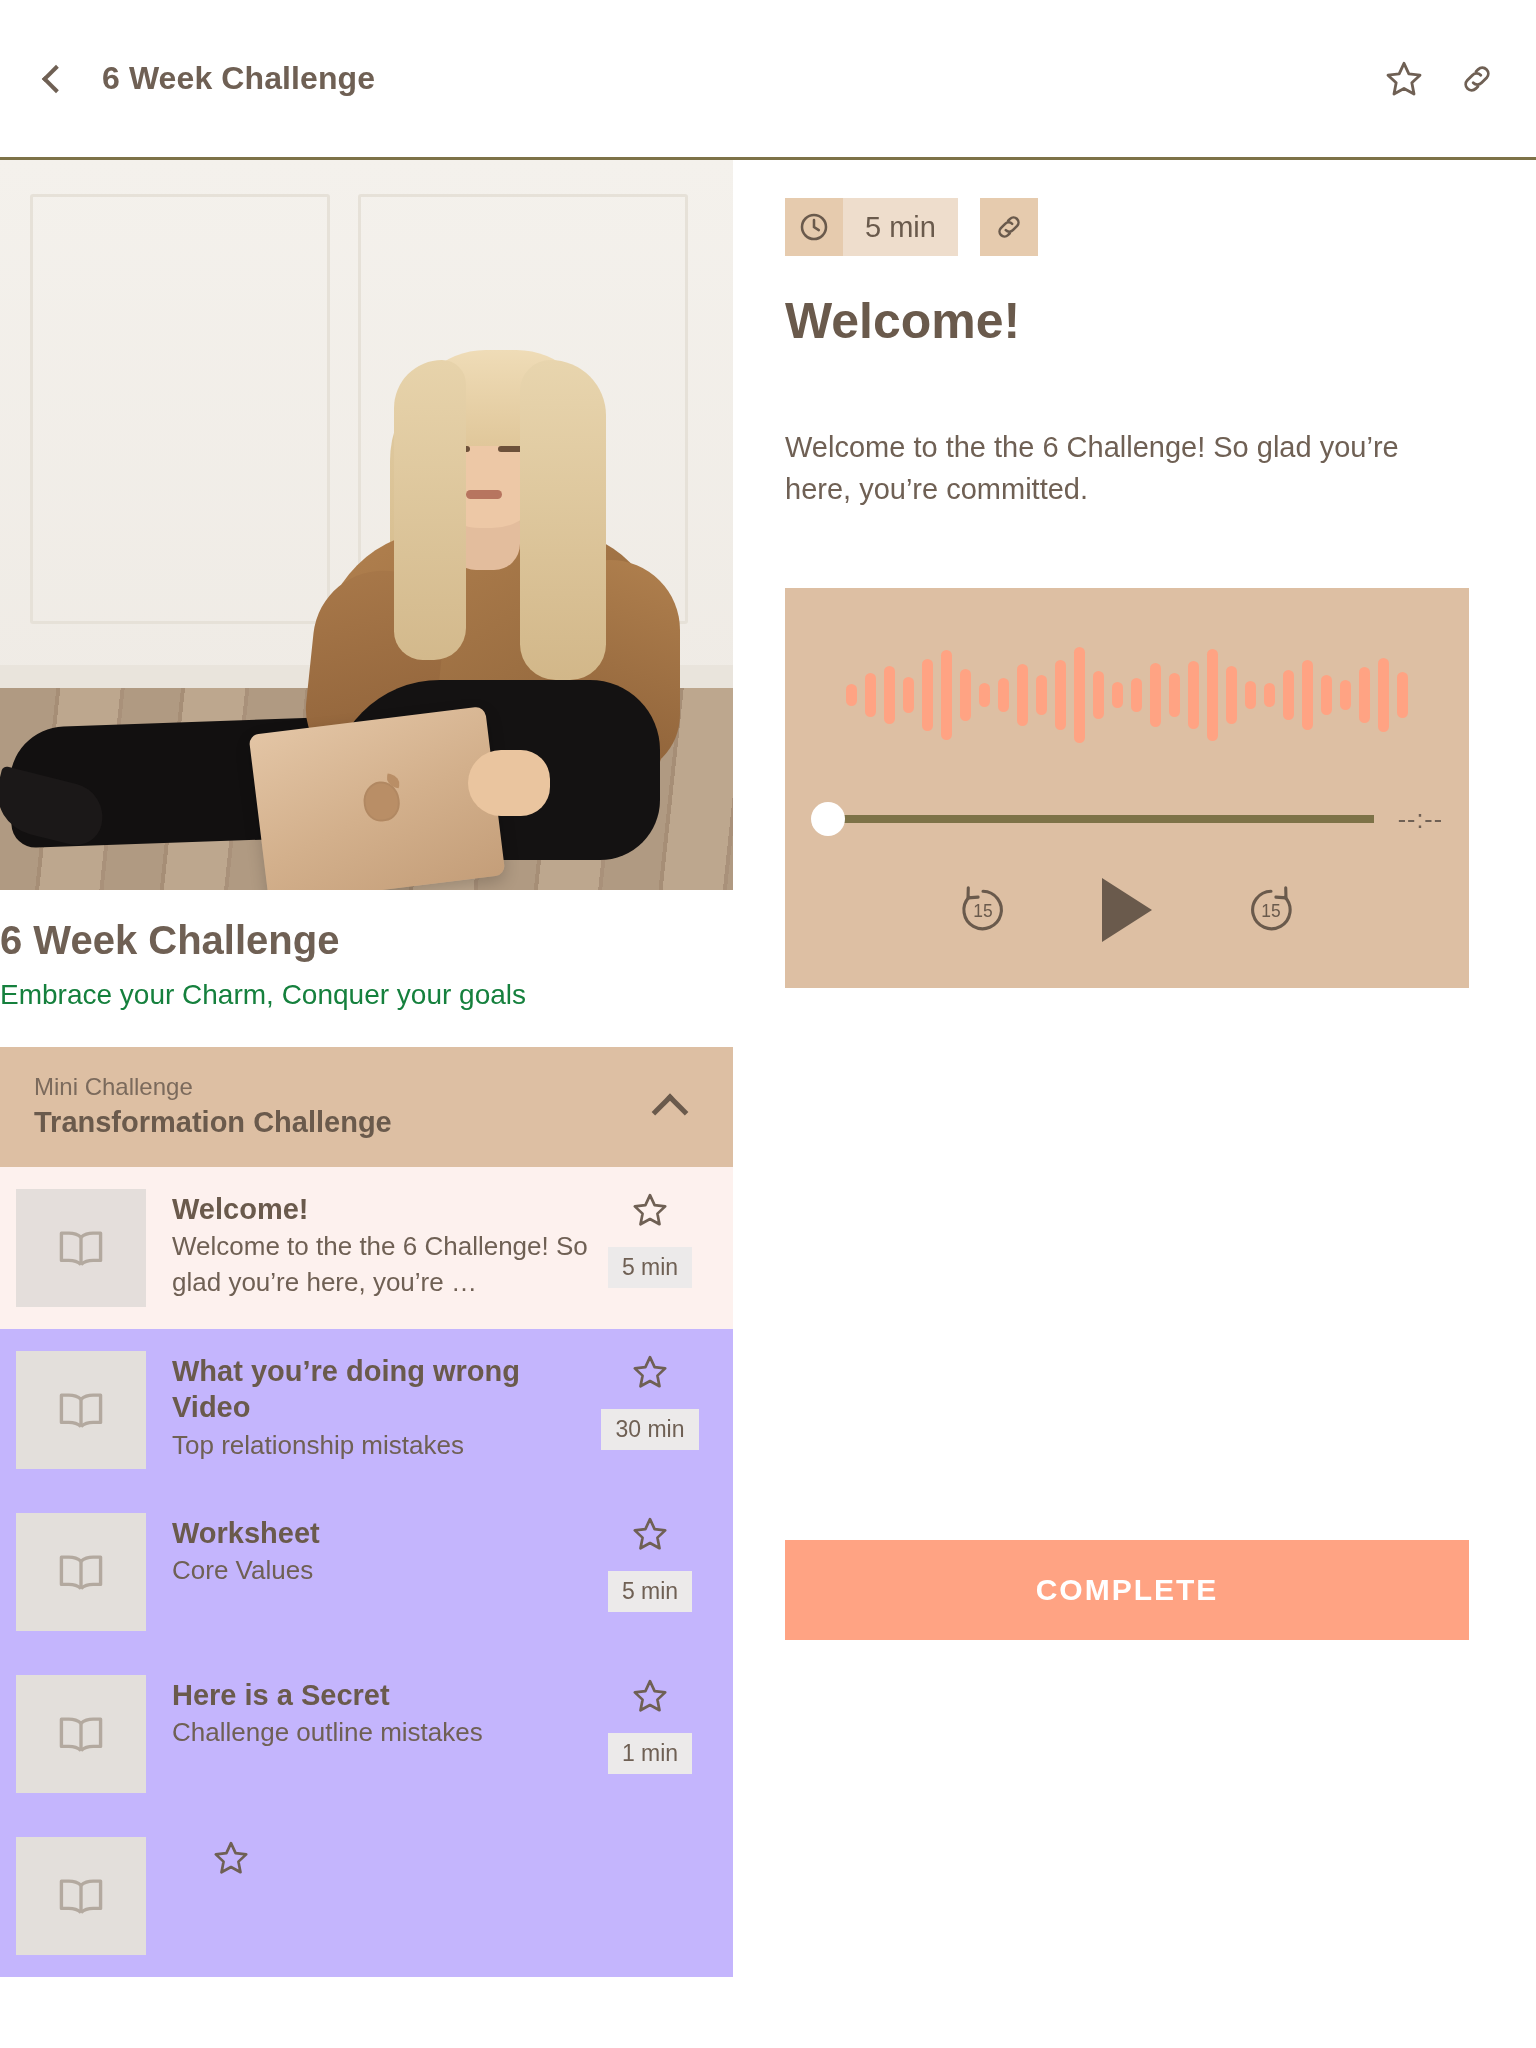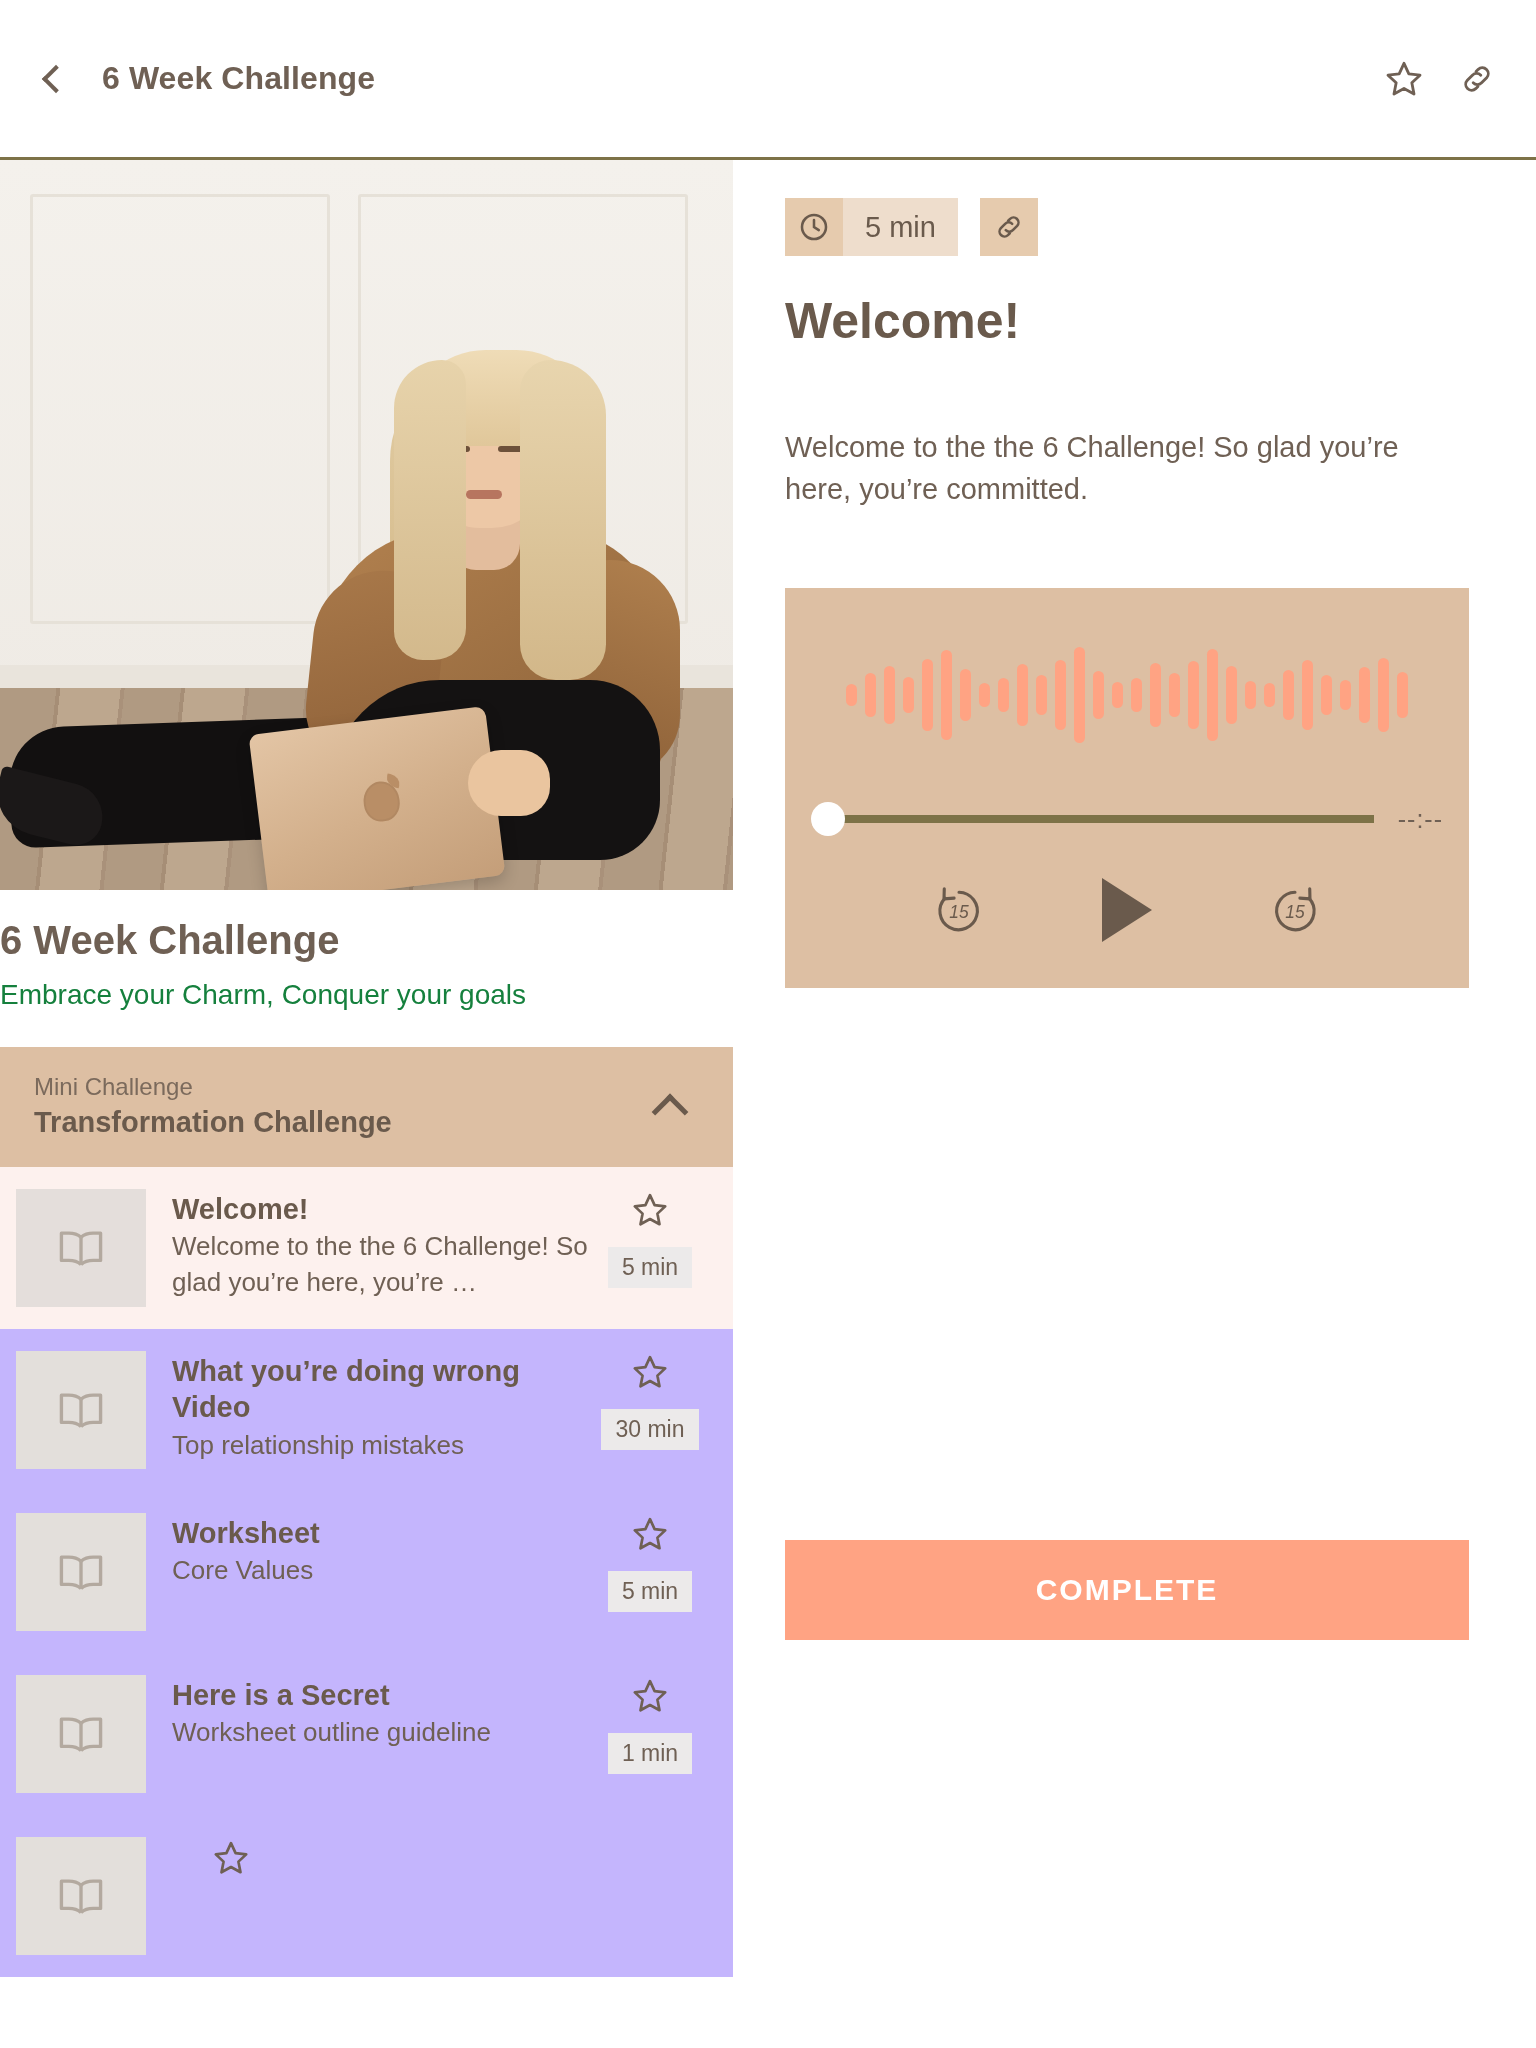--- a/index.html
+++ b/index.html
@@ -386,24 +386,23 @@
     color: #6f6054;
     margin-left: 24px;
     letter-spacing: 1px;
     white-space: nowrap;
   }
   .controls {
     position: absolute;
     left: 0; right: 0;
     top: 290px;
     display: flex;
-    align-items: flex-end;
+    align-items: center;
     justify-content: center;
-    gap: 112px;
-    font-style: italic;
+    gap: 88px;
   }
   .ctrl { cursor: pointer; display:flex; align-items:center; justify-content:center; }
   .play-tri {
     width: 0; height: 0;
     border-left: 50px solid #6a5a4c;
     border-top: 32px solid transparent;
     border-bottom: 32px solid transparent;
     cursor: pointer;
   }
 
@@ -554,21 +553,21 @@
         <div class="lesson">
           <div class="lesson-thumb">
             <svg width="62" height="54" viewBox="0 0 24 24" fill="none" stroke="#b3a99f" stroke-width="1.5" stroke-linejoin="round">
               <path d="M12 7.2C10.6 6 8.7 5.4 6.6 5.4H3.3v12.1h3.3c2.1 0 4 .6 5.4 1.8"></path>
               <path d="M12 7.2c1.4-1.2 3.3-1.8 5.4-1.8h3.3v12.1h-3.3c-2.1 0-4 .6-5.4 1.8"></path>
               <path d="M12 7.2v12.1"></path>
             </svg>
           </div>
           <div class="lesson-body">
             <div class="lesson-title">Here is a Secret</div>
-            <div class="lesson-desc">Worksheet outline guideline</div>
+            <div class="lesson-desc">Challenge outline mistakes</div>
           </div>
           <div class="lesson-right">
             <div style="cursor: pointer;"><svg width="38" height="38" viewBox="0 0 24 24" fill="none" stroke="#6f6054" stroke-width="1.7" stroke-linejoin="round">
                 <polygon points="12,2.6 14.9,8.9 21.6,9.7 16.7,14.3 18,21 12,17.7 6,21 7.3,14.3 2.4,9.7 9.1,8.9"></polygon>
               </svg></div>
             <div class="duration-chip">1 min</div>
           </div>
         </div>
         <div class="lesson">
           <div class="lesson-thumb">

